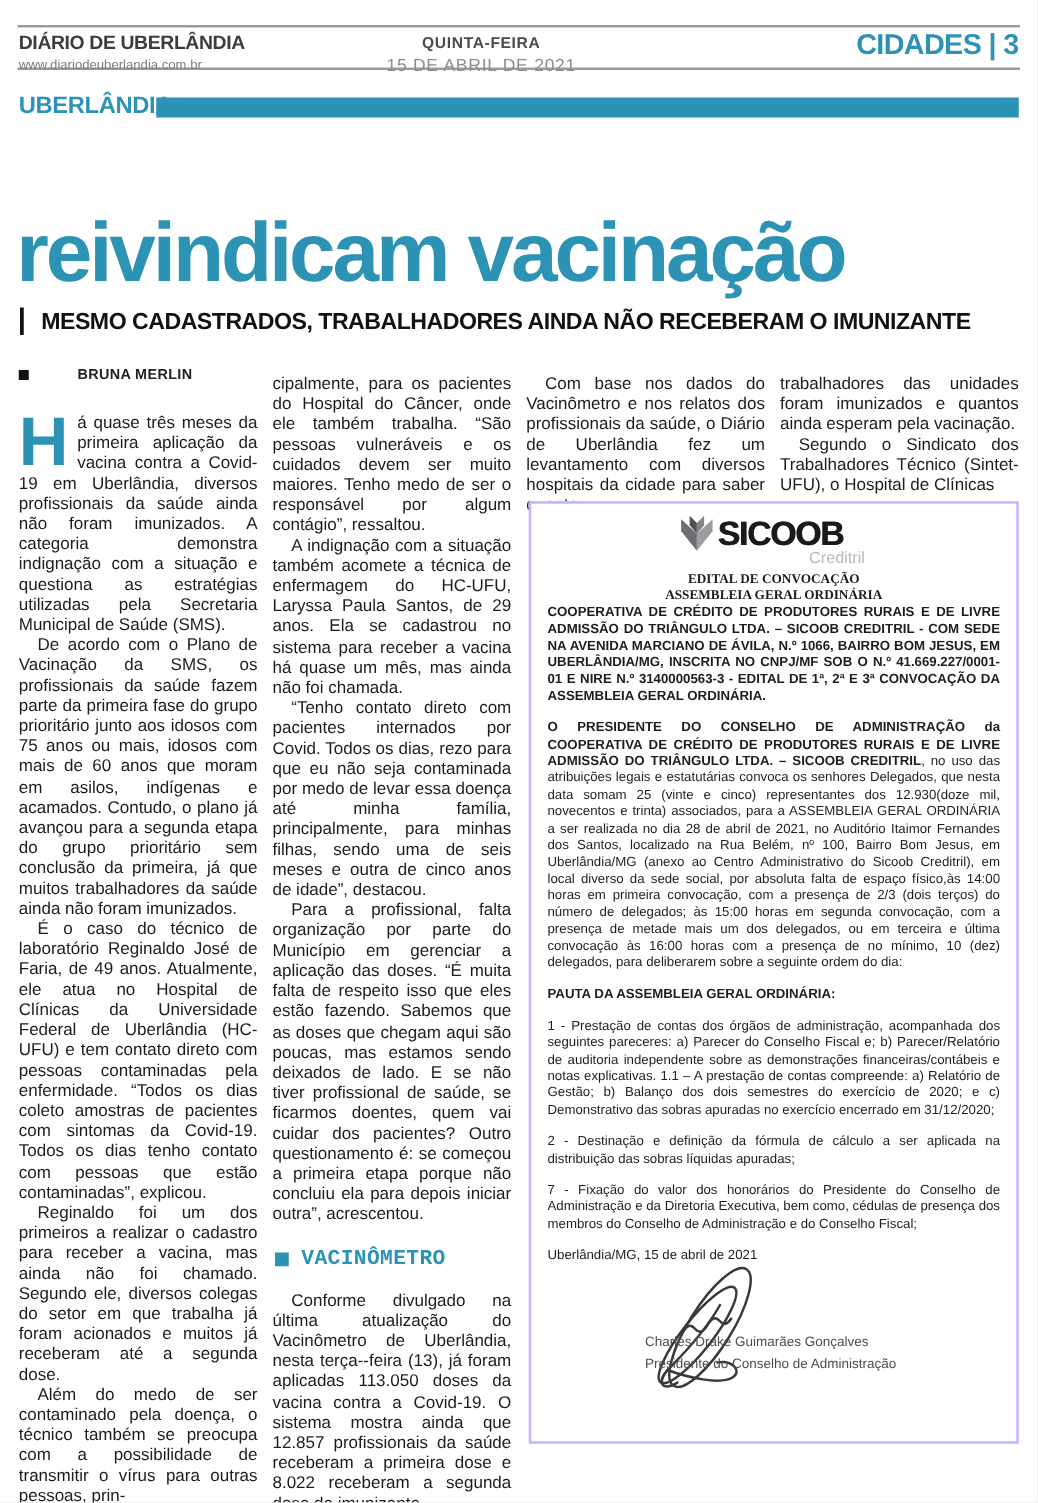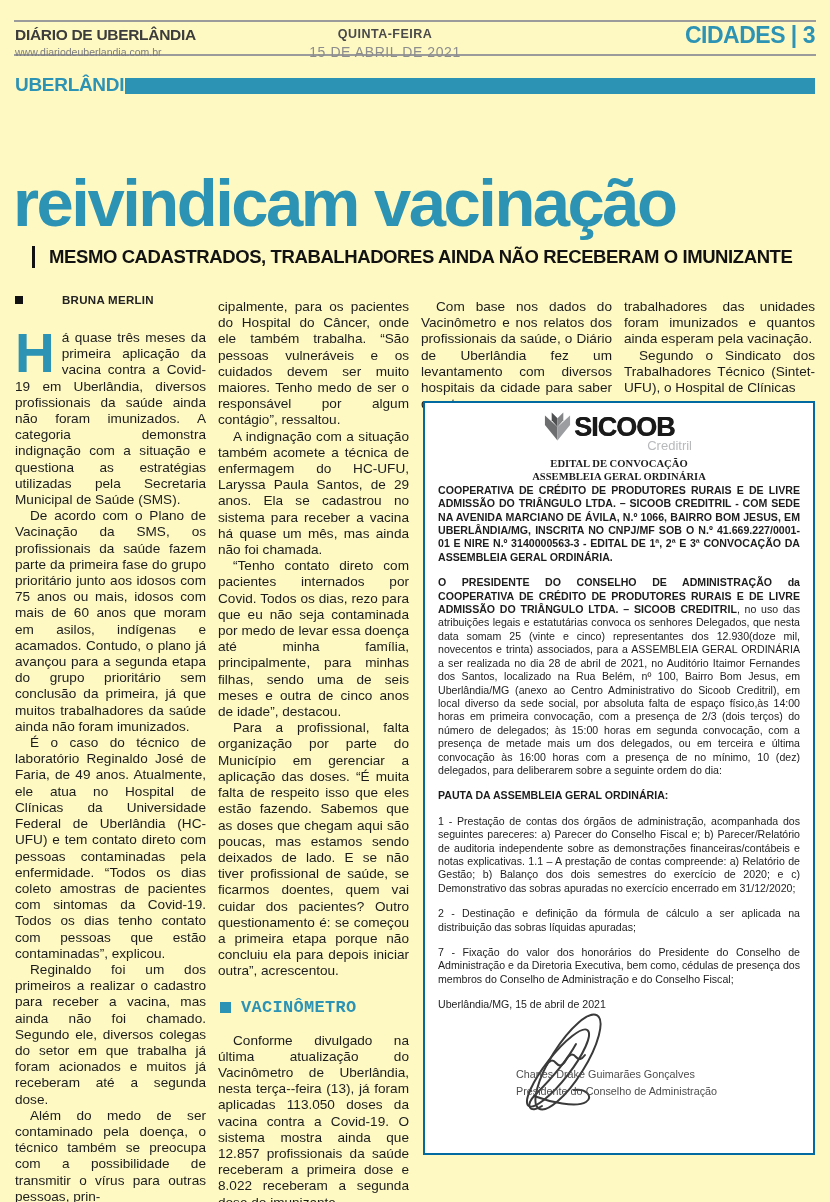--- a/index.html
+++ b/index.html
@@ -1,19 +1,19 @@
 <!DOCTYPE html>
 <html><head>
 <meta charset="utf-8">
 <style>
   * { box-sizing: border-box; }
   html,body { margin:0; padding:0; background:#e8e8e8; }
   .page {
     position:relative; width:830px; height:1202px; margin:0 auto;
-    background:#fef9c3; overflow:hidden;
+    background:#ffffff; overflow:hidden;
     font-family:"Liberation Sans", sans-serif; color:#1c1c1c;
   }
   .rule { position:absolute; left:14px; width:802px; height:2px; background:#9b9b9b; }
   .rule-top { top:20px; }
   .rule-mid { top:54px; }
 
   .masthead-left { position:absolute; left:15px; top:26px; }
   .masthead-title { font-size:15.5px; font-weight:bold; color:#3c3c3c; letter-spacing:-0.3px; }
   .masthead-url { font-size:10.5px; color:#7c7c7c; margin-top:2px; }
 
@@ -23,21 +23,21 @@
 
   .section-page { position:absolute; right:15px; top:22px; font-size:23px; font-weight:bold; color:#2d93b5; letter-spacing:-0.5px; }
 
   .kicker { position:absolute; left:15px; top:74px; font-size:19px; font-weight:bold; color:#2d93b5; letter-spacing:-0.3px; }
   .kicker-bar { position:absolute; left:125px; top:78px; width:690px; height:16px; background:#2d93b5; }
 
   .headline { position:absolute; left:13px; width:805px; font-weight:bold; letter-spacing:-2.5px; line-height:1; white-space:nowrap; }
   .headline-1 { top:94px; font-size:67px; color:#0d0d0d; }
   .headline-2 { top:169px; font-size:67px; color:#2d93b5; }
 
-  .subhead { position:absolute; left:32px; top:246px; display:flex; align-items:center; }
+  .subhead { position:absolute; left:16px; top:246px; display:flex; align-items:center; }
   .subhead-bar { width:3px; height:22px; background:#111; margin-right:14px; }
   .subhead-text { font-size:18.5px; font-weight:bold; color:#121212; letter-spacing:-0.4px; white-space:nowrap; }
 
   .col { position:absolute; width:191px; }
   .col1 { left:15px;  top:294px; }
   .col2 { left:218px; top:299px; }
   .col3 { left:421px; top:299px; }
   .col4 { left:624px; top:299px; }
 
   .byline { display:flex; align-items:center; margin-bottom:24px; }
@@ -47,21 +47,21 @@
   .col p { margin:0; text-indent:15px; text-align:justify; font-size:13.6px; line-height:16.2px; color:#1c1c1c; }
   .col p.first { text-indent:0; }
   .dropcap { float:left; color:#2d93b5; font-size:55px; line-height:43px; font-weight:bold; margin:2px 7px 0 0; }
 
   .section-head { display:flex; align-items:center; margin:18px 0 16px 2px; }
   .section-bullet { width:11px; height:11px; background:#2d93b5; margin-right:10px; }
   .section-title { font-size:17px; font-weight:bold; color:#2d93b5; letter-spacing:0.3px;font-family:Liberation Mono, monospace; }
 
   .ad {
     position:absolute; left:423px; top:401px; width:392px; height:754px;
-    border:2px solid #0369a1; background:#fff; padding:7px 13px 0 13px;
+    border:2px solid #c4b5fd; background:#fff; padding:7px 13px 0 13px;
   }
   .ad-logo { width:150px; margin:2px auto 4px auto; position:relative; }
   .logo-row { display:flex; align-items:flex-start; }
   .logo-mark { width:27px; height:30px; margin-right:3px; }
   .logo-text { font-size:27px; font-weight:bold; color:#1a1a1a; letter-spacing:-1px;
                text-shadow:0.5px 0 0 #1a1a1a; line-height:30px; }
   .logo-sub { font-size:13px; color:#b7b9bb; text-align:right; margin-top:-4px; padding-right:2px; }
 
   .ad p, .ad .ad-line { font-size:10.6px; line-height:13.4px; color:#1d1d1d; margin:0; }
   .ad p { text-align:justify; }

